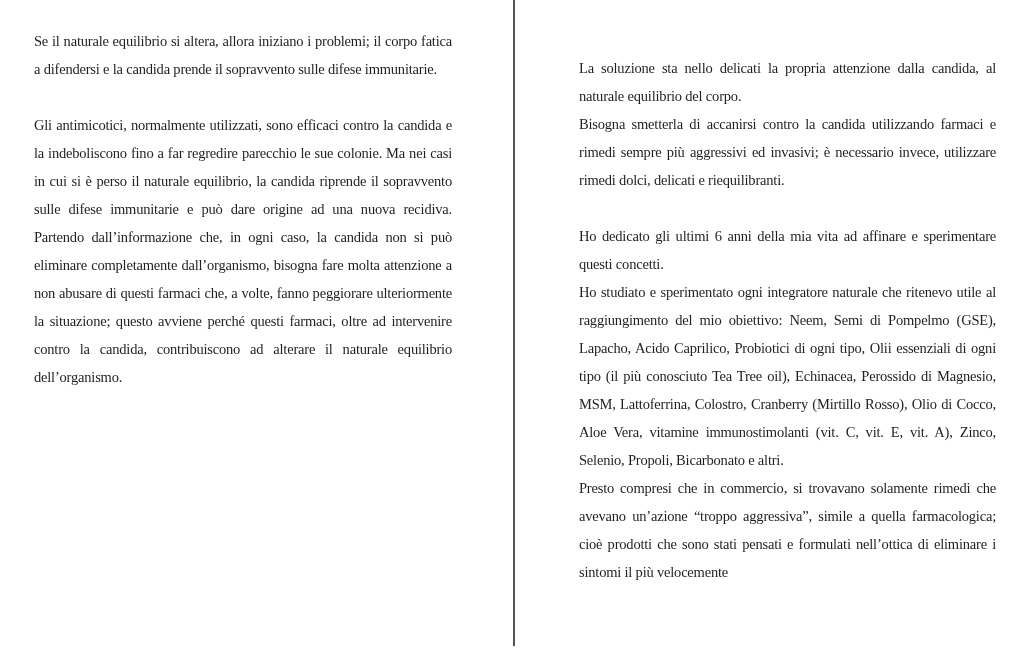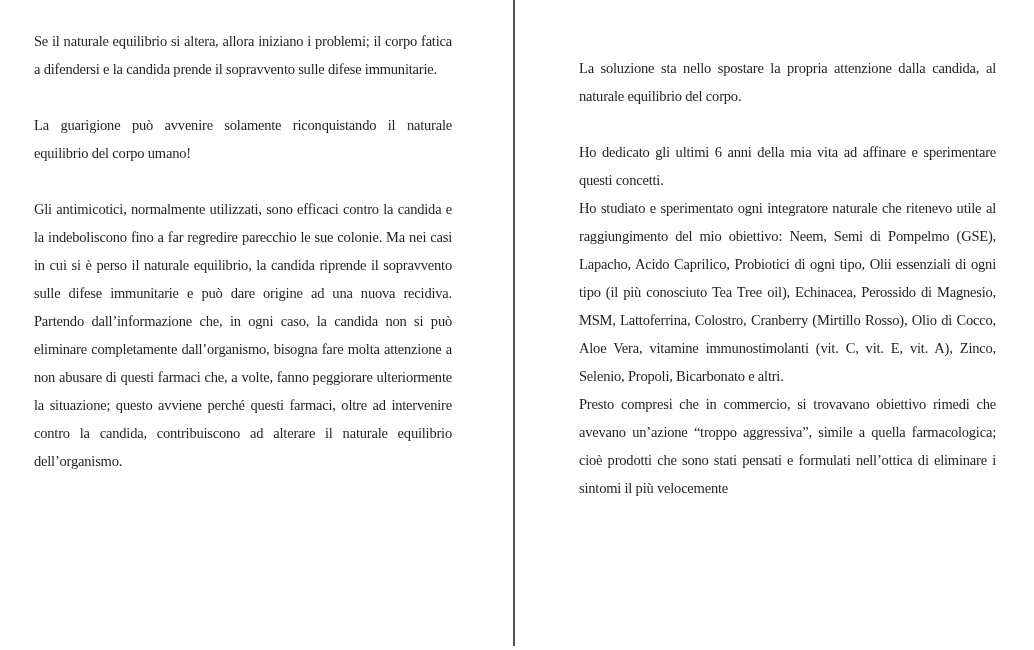--- a/index.html
+++ b/index.html
@@ -55,26 +55,26 @@
     margin-top: 28px;
   }
 </style>
 </head>
 <body>
 
 <div class="spread">
 
   <section class="page page-left">
     <p class="para">Se il naturale equilibrio si altera, allora iniziano i problemi; il corpo fatica a difendersi e la candida prende il sopravvento sulle difese immunitarie.</p>
-    <p class="para gap">La guarigione può avvenire solamente riconquistando il naturale equilibrio del corpo umano!</p>
     <p class="para gap">Gli antimicotici, normalmente utilizzati, sono efficaci contro la candida e la indeboliscono fino a far regredire parecchio le sue colonie. Ma nei casi in cui si è perso il naturale equilibrio, la candida riprende il sopravvento sulle difese immunitarie e può dare origine ad una nuova recidiva. Partendo dall’informazione che, in ogni caso, la candida non si può eliminare completamente dall’organismo, bisogna fare molta attenzione a non abusare di questi farmaci che, a volte, fanno peggiorare ulteriormente la situazione; questo avviene perché questi farmaci, oltre ad intervenire contro la candida, contribuiscono ad alterare il naturale equilibrio dell’organismo.</p>
   </section>
 
   <div class="divider"></div>
 
   <section class="page page-right">
-    <p class="para">La soluzione sta nello spostare la propria attenzione dalla candida, al naturale equilibrio del corpo.</p>
+    <p class="para">La soluzione sta nello delicati la propria attenzione dalla candida, al naturale equilibrio del corpo.</p>
+    <p class="para">Bisogna smetterla di accanirsi contro la candida utilizzando farmaci e rimedi sempre più aggressivi ed invasivi; è necessario invece, utilizzare rimedi dolci, delicati e riequilibranti.</p>
     <p class="para gap">Ho dedicato gli ultimi 6 anni della mia vita ad affinare e sperimentare questi concetti.</p>
     <p class="para">Ho studiato e sperimentato ogni integratore naturale che ritenevo utile al raggiungimento del mio obiettivo: Neem, Semi di Pompelmo (GSE), Lapacho, Acido Caprilico, Probiotici di ogni tipo, Olii essenziali di ogni tipo (il più conosciuto Tea Tree oil), Echinacea, Perossido di Magnesio, MSM, Lattoferrina, Colostro, Cranberry (Mirtillo Rosso), Olio di Cocco, Aloe Vera, vitamine immunostimolanti (vit. C, vit. E, vit. A), Zinco, Selenio, Propoli, Bicarbonato e altri.</p>
-    <p class="para">Presto compresi che in commercio, si trovavano obiettivo rimedi che avevano un’azione “troppo aggressiva”, simile a quella farmacologica; cioè prodotti che sono stati pensati e formulati nell’ottica di eliminare i sintomi il più velocemente</p>
+    <p class="para">Presto compresi che in commercio, si trovavano solamente rimedi che avevano un’azione “troppo aggressiva”, simile a quella farmacologica; cioè prodotti che sono stati pensati e formulati nell’ottica di eliminare i sintomi il più velocemente</p>
   </section>
 
 </div>
 
 </body></html>

